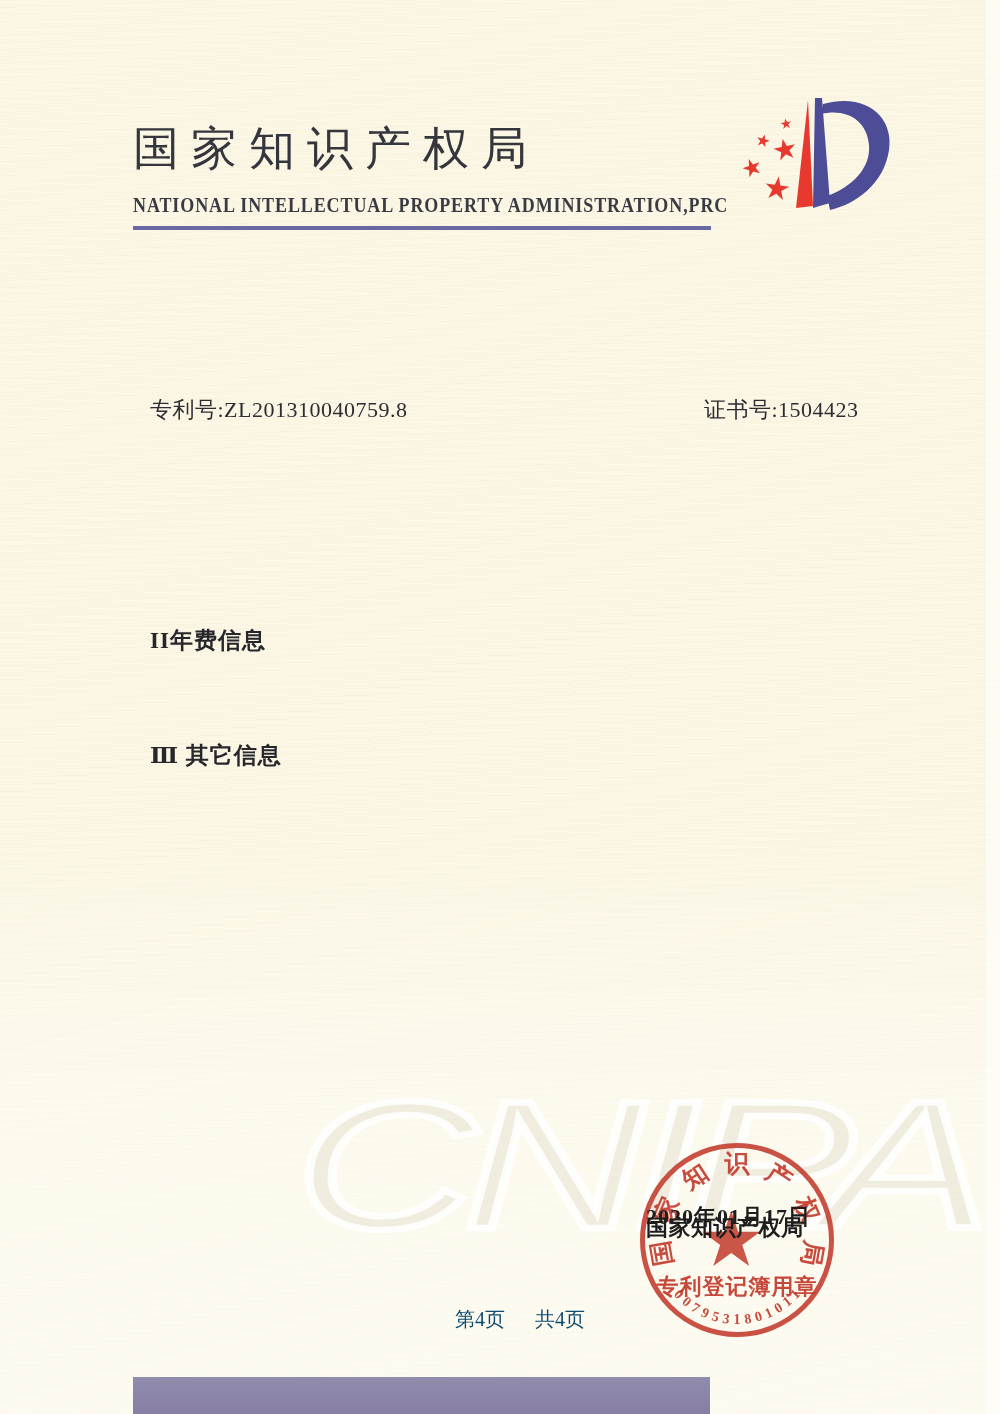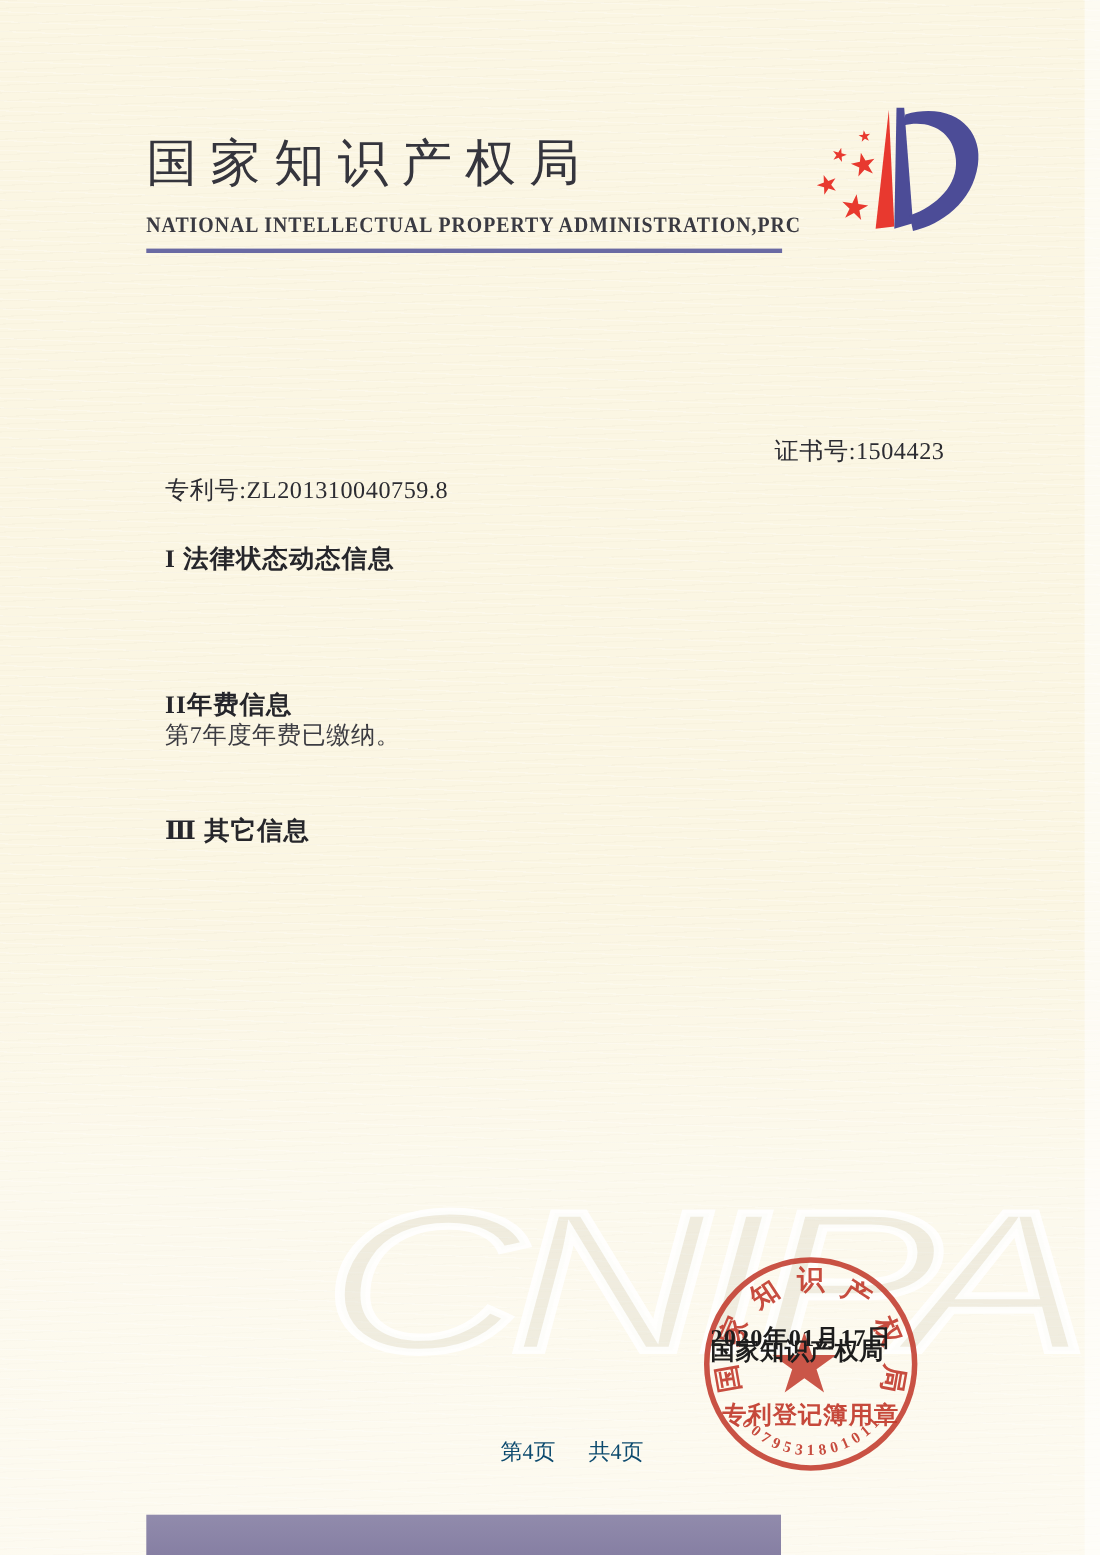--- a/index.html
+++ b/index.html
@@ -51,21 +51,21 @@
   }
   .logo{position:absolute;left:720px;top:88px;z-index:2;}
 
   .doc-title{
     position:absolute;left:515px;top:300px;transform:translateX(-50%);z-index:2;
     font-size:56px;font-weight:bold;letter-spacing:5px;color:#1d1d22;white-space:nowrap;
   }
 
   .patent-no{
     position:absolute;left:150px;top:395px;z-index:2;
-    font-size:22px;color:#2c2c32;letter-spacing:0.5px;margin-top:36px;
+    font-size:22px;color:#2c2c32;letter-spacing:0.5px;
   }
   .cert-no{
     position:absolute;left:668px;top:395px;z-index:2;
     font-size:22px;color:#2c2c32;letter-spacing:0.5px;margin-left:36px;
   }
 
   .sec-heading{position:absolute;left:150px;z-index:2;font-size:23px;font-weight:bold;color:#26262b;letter-spacing:1px;white-space:nowrap;}
   .sec1{top:492px;}
   .sec2{top:625px;}
   .sec3{top:740px;}
@@ -147,23 +147,21 @@
     <use href="#star" transform="translate(57,101) scale(1.25) rotate(8)" fill="#e8392f"></use>
     <use href="#star" transform="translate(32,80) scale(0.95) rotate(-20)" fill="#e8392f"></use>
     <use href="#star" transform="translate(43,53) scale(0.68) rotate(15)" fill="#e8392f"></use>
     <use href="#star" transform="translate(66,36) scale(0.56) rotate(-8)" fill="#e8392f"></use>
   </svg>
 
 
   <div class="patent-no">专利号:ZL201310040759.8</div>
   <div class="cert-no">证书号:1504423</div>
 
-  <div class="sec-heading sec1">I 法律状态动态信息</div>
   <div class="sec-heading sec2">II年费信息</div>
-  <div class="sec-body">第7年度年费已缴纳。</div>
   <div class="sec-heading sec3">Ⅲ 其它信息</div>
 
   <div class="stamp">
     <div class="stamp-ring"></div>
     <svg class="stamp-star" width="64" height="64" viewBox="-10.5 -10.5 21 21">
       <polygon points="0,-10 2.25,-3.09 9.51,-3.09 3.63,1.18 5.88,8.09 0,3.82 -5.88,8.09 -3.63,1.18 -9.51,-3.09 -2.25,-3.09" fill="#c23a2c"></polygon>
     </svg>
     <div class="arc-text arc-top">
         <span style="transform: rotate(-100deg) translateY(-77px);">国</span>
         <span style="transform: rotate(-66.6667deg) translateY(-77px);">家</span>

